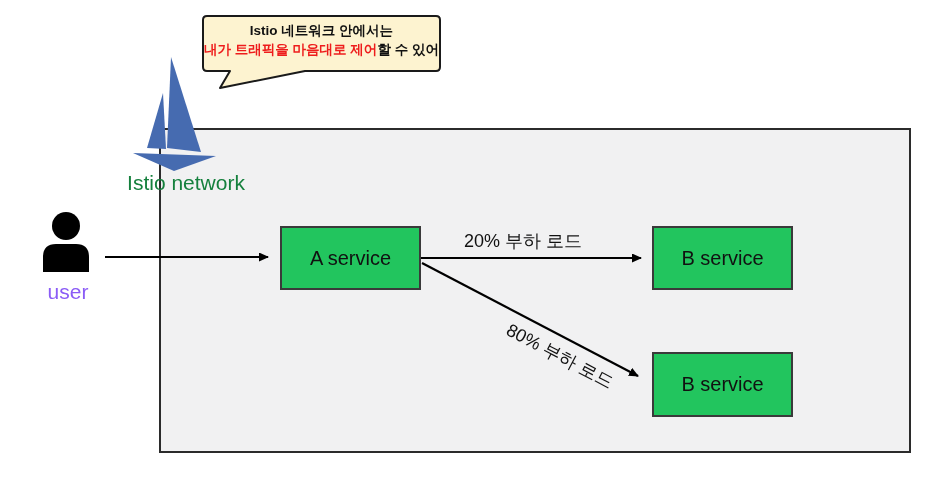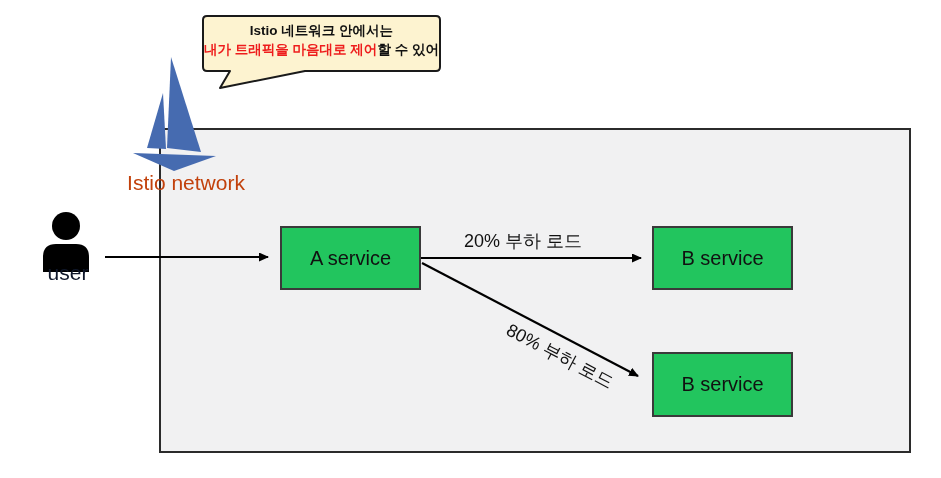--- a/index.html
+++ b/index.html
@@ -11,26 +11,26 @@
 
   
   .bubble-svg{position:absolute;left:195px;top:10px;width:255px;height:84px;}
   .bubble-text{position:absolute;left:203px;top:21px;width:237px;text-align:center;
     font-size:13.5px;font-weight:bold;line-height:19px;color:#111;}
   .bubble-text .red{color:#ee1c1c;text-align:right;}
 
   
   .istio-logo{position:absolute;left:130px;top:55px;width:90px;height:118px;}
   .istio-label{position:absolute;left:106px;top:171px;width:160px;text-align:center;
-    font-size:21px;color:#c2410c;white-space:nowrap;}
+    font-size:21px;color:#15803d;white-space:nowrap;}
 
   
   .user-icon{position:absolute;left:41px;top:211px;width:54px;height:62px;}
-  .user-label{position:absolute;left:33px;top:261px;width:70px;text-align:center;
-    font-size:21px;color:#0f172a;}
+  .user-label{position:absolute;left:33px;top:280px;width:70px;text-align:center;
+    font-size:21px;color:#8b5cf6;}
 
   
   .arrows-svg{position:absolute;left:0;top:0;width:941px;height:478px;pointer-events:none;}
 
   
   .service-box{position:absolute;width:141px;height:64px;background:#22c55e;
     border:2px solid #3a3a3a;box-sizing:border-box;display:flex;align-items:center;
     justify-content:center;font-size:20px;color:#111;}
   .box-a{left:280px;top:226px;}
   .box-b1{left:652px;top:226px;}

